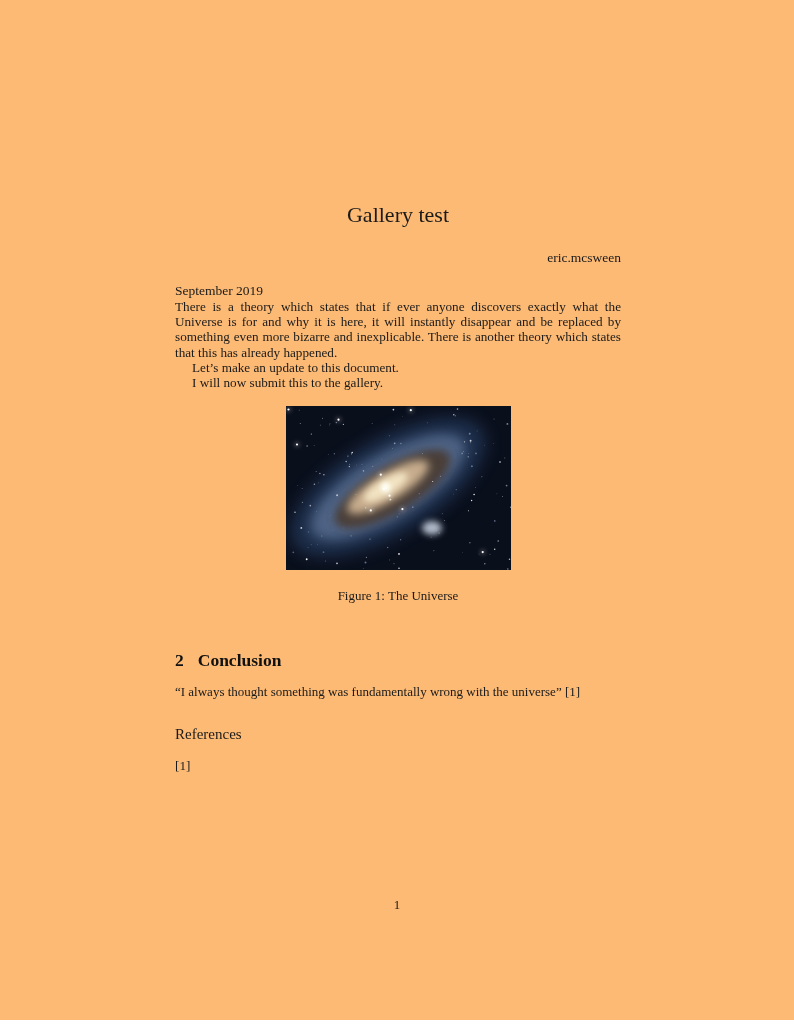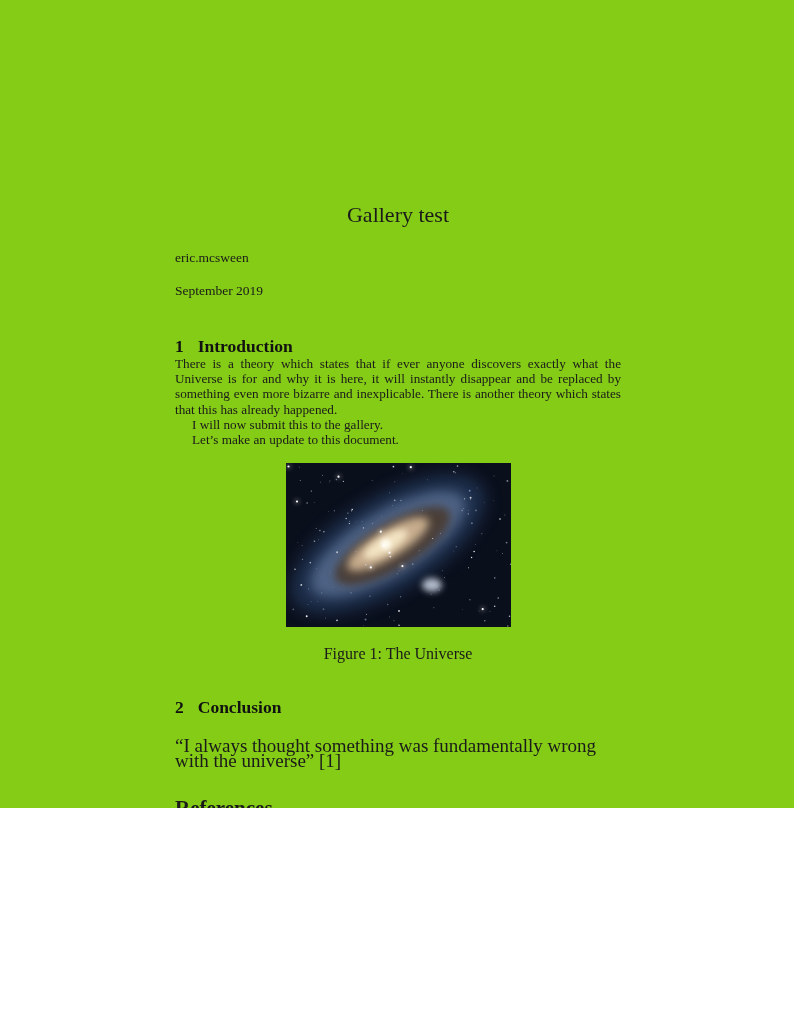--- a/index.html
+++ b/index.html
@@ -3,62 +3,62 @@
 <meta charset="utf-8">
 <style>
   html, body {
     margin: 0;
     padding: 0;
     background: #ffffff;
   }
   .page {
     position: relative;
     width: 794px;
-    height: 808px;
-    background: #84cc16;
+    height: 1020px;
+    background: #fdba74;
     font-family: "Liberation Serif", "DejaVu Serif", serif;
     color: #1a1a1a;
     overflow: hidden;
   }
   .content {
     position: absolute;
     left: 175px;
     top: 0;
     width: 446px;
   }
   .doc-title {
     margin-top: 202px;
     font-size: 22px;
     line-height: 26px;
     text-align: center;
     font-weight: normal;
   }
   .doc-author {
     margin-top: 22px;
     font-size: 13.5px;
-    text-align: left;
+    text-align: right;
   }
   .doc-date {
     margin-top: 17px;
     font-size: 13.5px;
     text-align: left;
   }
   .sec-heading {
     font-size: 17.5px;
     font-weight: bold;
     line-height: 20px;
     color: #111;
   }
   .sec-heading .sec-num {
     display: inline-block;
     margin-right: 14px;
   }
   .h-intro       { margin-top: 37px; }
-  .h-conclusion  { margin-top: 34px; }
-  .h-references  { margin-top: 27px; font-size: 21px; font-weight: bold; }
+  .h-conclusion  { margin-top: 46px; }
+  .h-references  { margin-top: 27px; font-size: 15px; font-weight: normal; }
   .body-par {
     font-size: 13.2px;
     line-height: 15.2px;
     text-align: justify;
   }
   .body-line {
     font-size: 13.2px;
     line-height: 15.2px;
     text-indent: 17px;
   }
@@ -67,26 +67,26 @@
     text-align: center;
   }
   .figure-img {
     display: inline-block;
     width: 225px;
     height: 164px;
     line-height: 0;
   }
   .figure-caption {
     margin-top: 14px;
-    font-size: 16px;
+    font-size: 13px;
     text-align: center;
   }
   .conclusion-par {
-    margin-top: 21px;
-    font-size: 19px;
+    margin-top: 14px;
+    font-size: 13px;
     line-height: 15.2px;
   }
   .ref-entry {
     margin-top: 15px;
     display: flex;
     font-size: 13.2px;
     line-height: 15.2px;
   }
   .ref-label {
     flex: 0 0 21px;
@@ -106,27 +106,24 @@
 </head>
 <body>
 
 <div class="page">
   <div class="content">
 
     <div class="doc-title">Gallery test</div>
     <div class="doc-author">eric.mcsween</div>
     <div class="doc-date">September 2019</div>
 
-    <div class="sec-heading h-intro">
-      <span class="sec-num">1</span><span>Introduction</span>
-    </div>
 
     <div class="body-par">There is a theory which states that if ever anyone discovers exactly what the Universe is for and why it is here, it will instantly disappear and be replaced by something even more bizarre and inexplicable. There is another theory which states that this has already happened.</div>
+    <div class="body-line">Let’s make an update to this document.</div>
     <div class="body-line">I will now submit this to the gallery.</div>
-    <div class="body-line">Let’s make an update to this document.</div>
 
     <div class="figure-wrap">
       <span class="figure-img">
         <svg width="225" height="164" viewBox="0 0 225 164" xmlns="http://www.w3.org/2000/svg">
           <defs>
             <filter id="b8" x="-60%" y="-60%" width="220%" height="220%">
                 <feGaussianBlur stdDeviation="8"></feGaussianBlur>
               </filter>
             <filter id="b6" x="-60%" y="-60%" width="220%" height="220%">
                 <feGaussianBlur stdDeviation="6"></feGaussianBlur>

